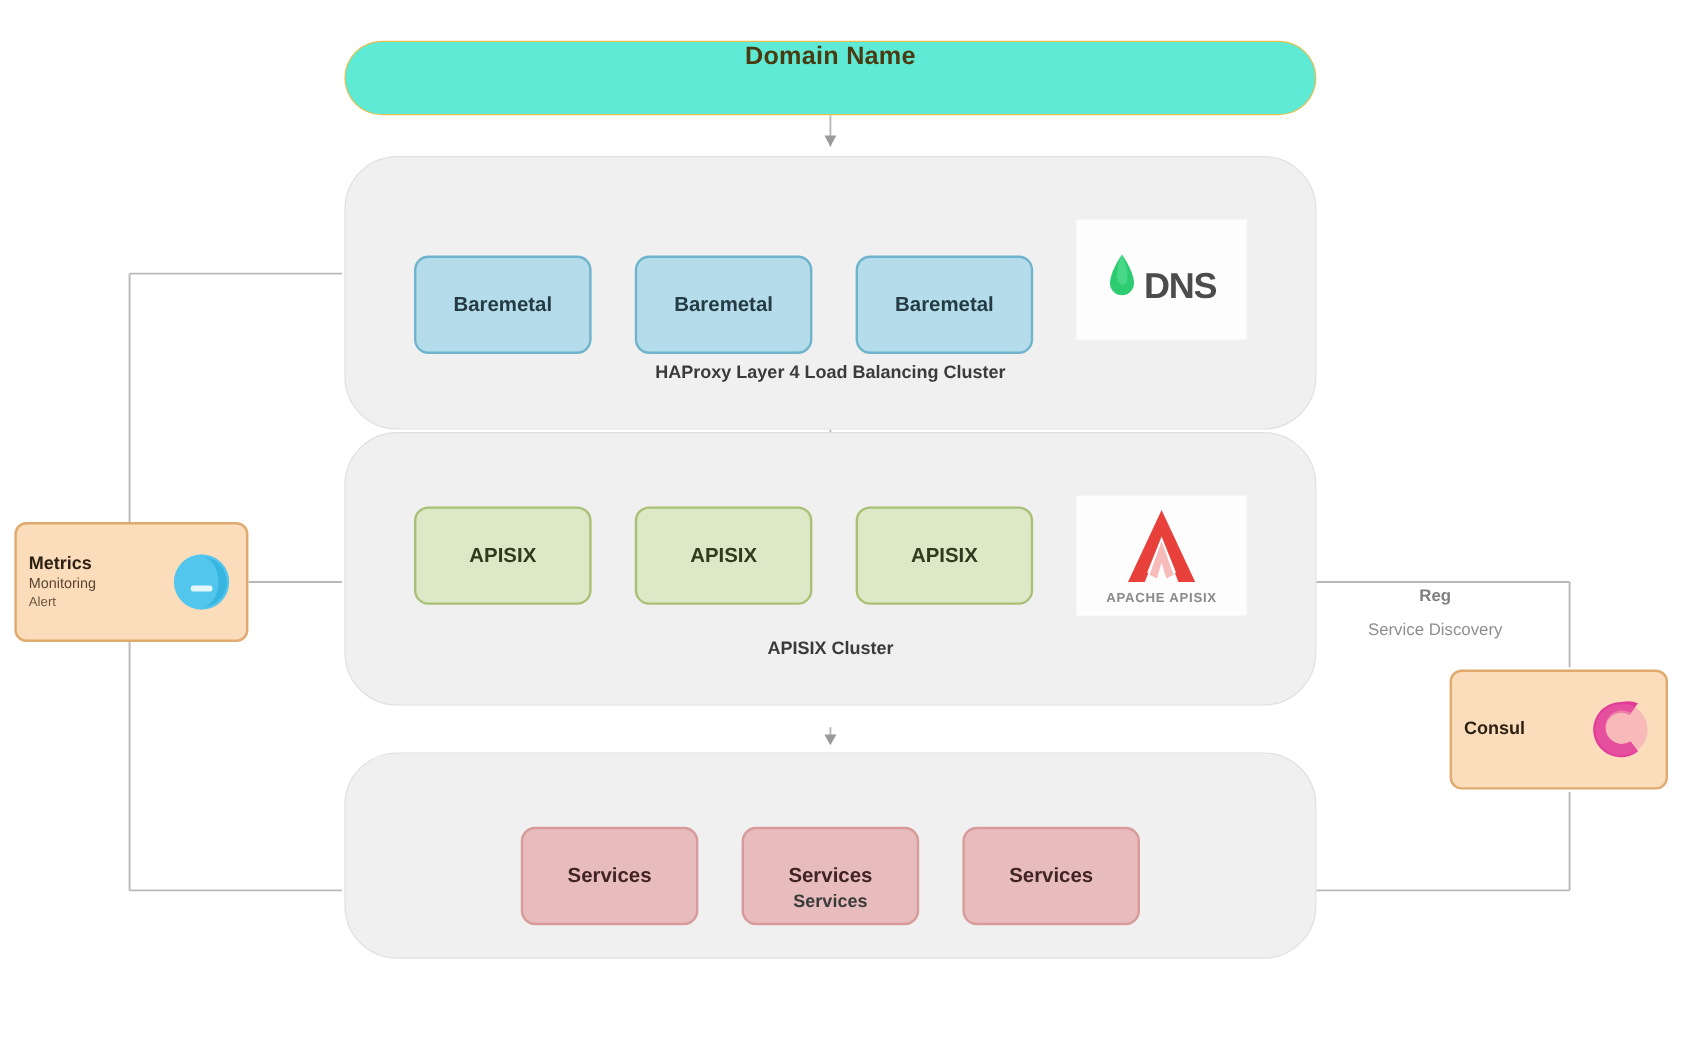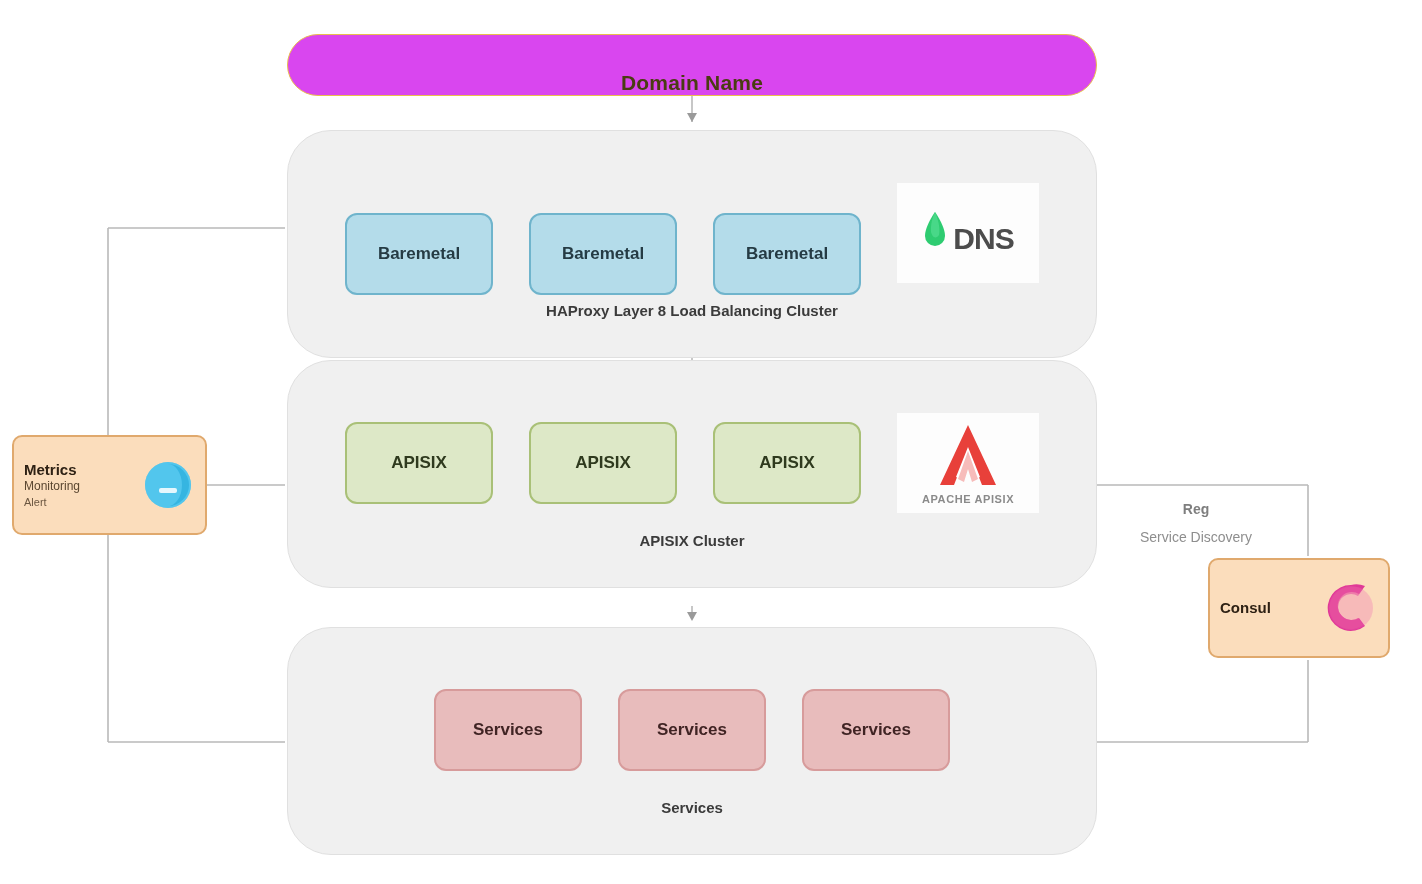--- a/index.html
+++ b/index.html
@@ -18,24 +18,24 @@
   }
 
   
   #wires { position: absolute; inset: 0; width: 1422px; height: 884px; z-index: 1; }
 
   
   .domain-bar {
     position: absolute;
     left: 287px; top: 34px;
     width: 810px; height: 62px;
-    background: #d946ef;
+    background: #5eead4;
     border: 1px solid #e8be4e;
     border-radius: 31px;
-    display: flex; align-items: flex-end; justify-content: center;
+    display: flex; align-items: flex-start; justify-content: center;
     z-index: 3;
   }
   .domain-bar .label {
     font-size: 21px;
     font-weight: bold;
     color: #4a3c12;
     letter-spacing: .2px;
   }
 
   
@@ -43,21 +43,21 @@
     position: absolute;
     left: 287px;
     width: 810px;
     background: #f0f0f0;
     border: 1.5px solid #e0e0e0;
     border-radius: 44px;
     z-index: 2;
   }
   #layer-lb   { top: 130px; height: 228px; }
   #layer-gw   { top: 360px; height: 228px; }
-  #layer-svc  { top: 627px; height: 228px; }
+  #layer-svc  { top: 627px; height: 172px; }
 
   .layer-row {
     position: absolute;
     left: 0; right: 0; top: 48px;
     height: 108px;
     display: flex;
     align-items: center;
     justify-content: center;
     gap: 36px;
   }
@@ -127,21 +127,21 @@
 
   
   .edge-label {
     position: absolute;
     text-align: center;
     z-index: 4;
     color: #8a8a8a;
     background: #ffffff;
     padding: 1px 4px;
   }
-  #edge-label-consul { left: 1108px; top: 500px; width: 176px; }
+  #edge-label-consul { left: 1108px; top: 487px; width: 176px; }
   #edge-label-consul .l1 { font-size: 14px; font-weight: bold; color: #7e7e7e; }
   #edge-label-consul .l2 { font-size: 14px; color: #8e8e8e; margin-top: 12px; }
 </style>
 </head>
 <body>
 
 <div id="stage">
 
   <svg id="wires" viewBox="0 0 1422 884" xmlns="http://www.w3.org/2000/svg">
     <g stroke="#b9b9b9" stroke-width="1.6" fill="none">
@@ -188,21 +188,21 @@
       <div class="logo-slot">
         <div class="haproxy-row">
           <svg width="26" height="46" viewBox="0 0 26 46">
             <path d="M13 2 C13 2 3 16 3 26 a10 10 0 0 0 20 0 C23 16 13 2 13 2 Z" fill="#2ecc71"></path>
             <path d="M13 2 C13 2 8 12 9 22 a5 9 0 0 0 8 3 C19 15 13 2 13 2 Z" fill="#5ee29a" opacity=".55"></path>
           </svg>
           <span class="haproxy-text">DNS</span>
         </div>
       </div>
     </div>
-    <div class="layer-caption">HAProxy Layer 8 Load Balancing Cluster</div>
+    <div class="layer-caption">HAProxy Layer 4 Load Balancing Cluster</div>
   </div>
 
   <div class="layer" id="layer-gw">
     <div class="layer-row">
       <div class="chip green">
         <span>APISIX</span>
       </div>
       <div class="chip green">
         <span>APISIX</span>
       </div>

